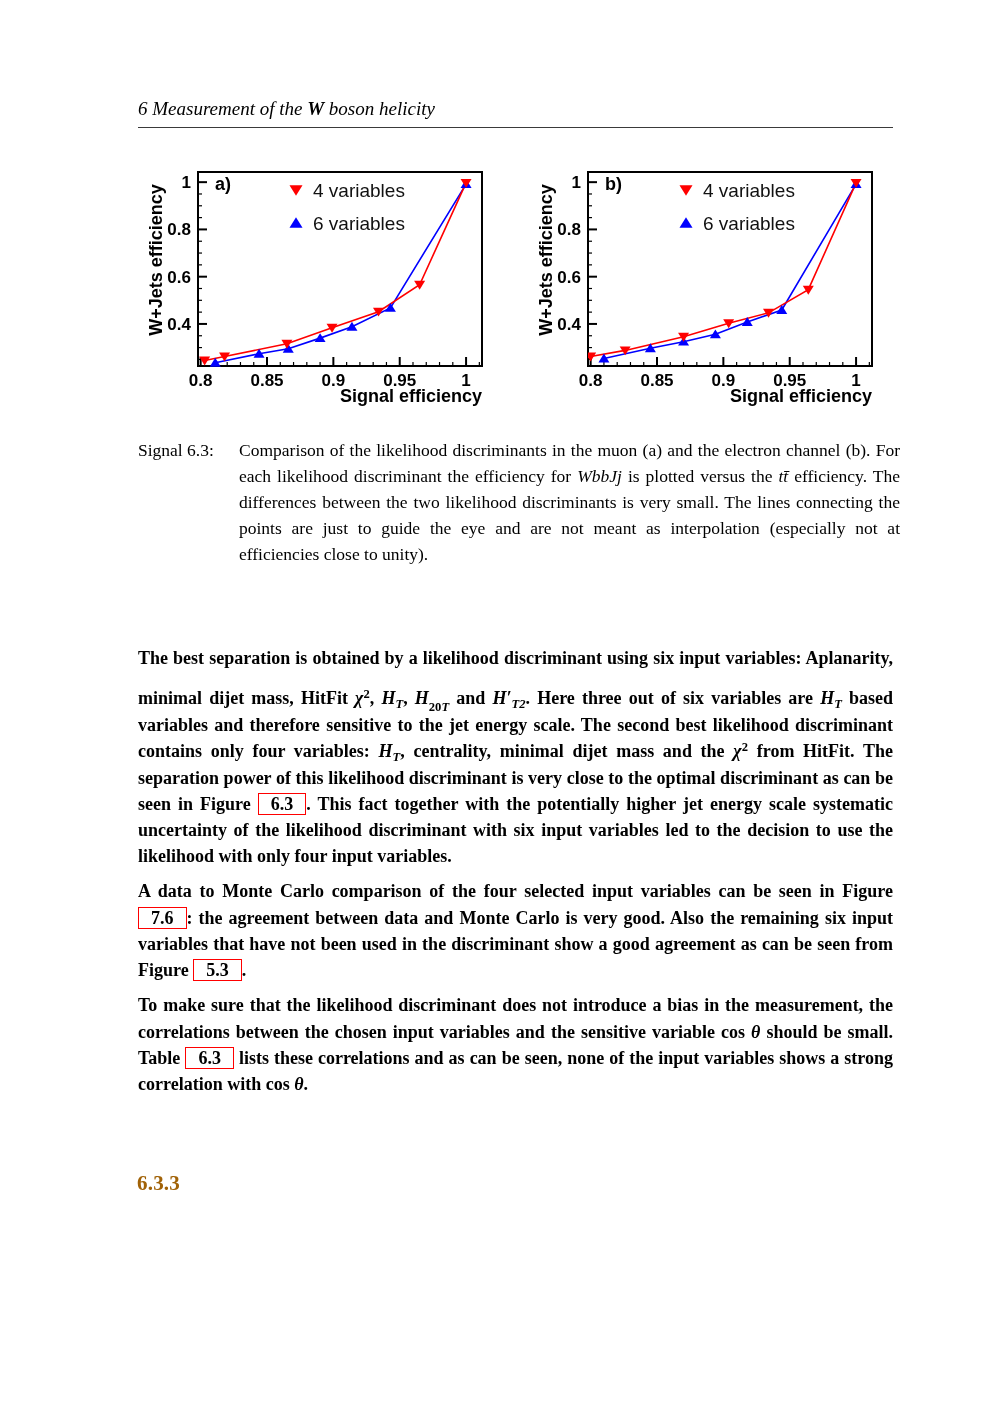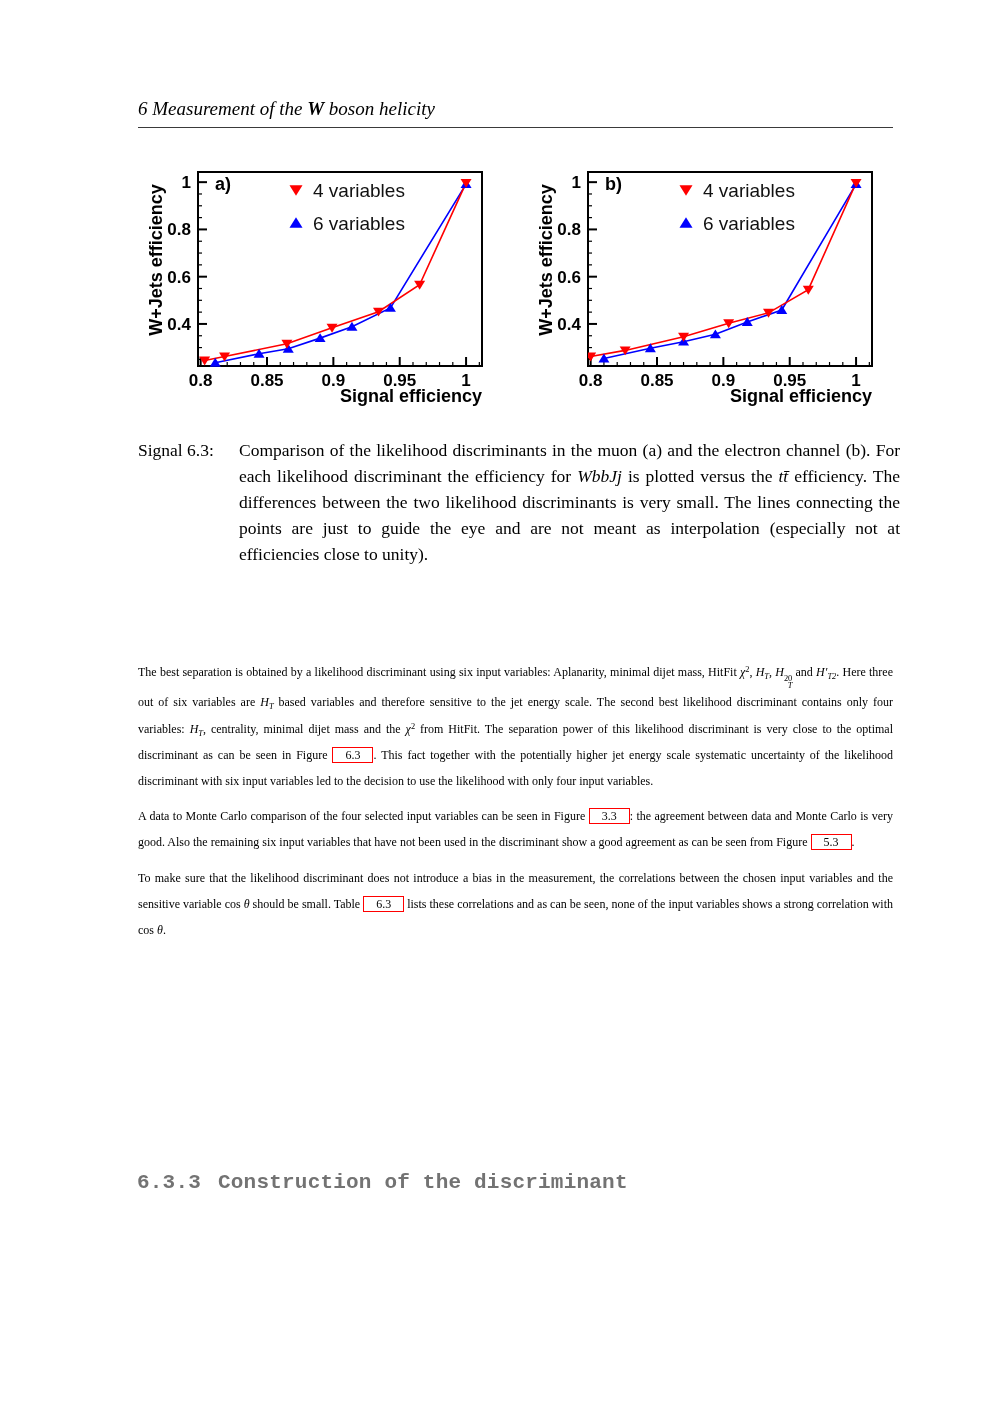--- a/index.html
+++ b/index.html
@@ -8,42 +8,42 @@
 
   .running-header{position:absolute;left:138px;top:97px;width:755px;
         font-style:italic;font-size:19px;line-height:23px;
         padding-bottom:7px;border-bottom:1.5px solid #3a3a3a;}
 
   .it{font-style:italic;}
   .bd{font-weight:bold;}
   .sup{font-size:70%;vertical-align:0.5em;line-height:0;}
   .sub{font-size:70%;vertical-align:-0.3em;line-height:0;}
   .refbox{border:1.4px solid #f00;padding:0 12px;}
-  .stack{display:inline-flex;flex-direction:column;align-items:flex-end;
+  .stack{display:inline-flex;flex-direction:row;align-items:flex-end;
          font-size:70%;line-height:0.8;vertical-align:-0.55em;margin-top:31px;}
   .stack .st-sup{font-style:normal;}
   .stack .st-sub{font-style:italic;}
 
   .figure-area{position:absolute;left:145px;top:160px;width:750px;height:250px;
         display:flex;gap:30px;}
   svg.plot{display:block;}
 
   .caption{position:absolute;left:138px;top:437px;width:762px;
         font-size:17.5px;line-height:26px;display:flex;}
   .caption-label{flex:0 0 101px;}
   .caption-body{flex:1;text-align:justify;}
 
   .bodycopy{position:absolute;left:138px;top:645px;width:755px;
-        font-size:12px;line-height:26.2px;}
+        font-size:18px;line-height:26.2px;font-weight:bold;}
   .bodycopy p{margin:0 0 9px 0;text-align:justify;}
   .bodycopy p:last-child{margin-bottom:4px;}
 
   .section-heading{position:absolute;left:137px;top:1154px;
-        font-family:Liberation Mono, monospace;font-weight:bold;
-        font-size:21px;color:#737373;display:flex;gap:17px;letter-spacing:0.2px;}
+        font-family:Liberation Serif, serif;font-weight:bold;
+        font-size:21px;color:#a16207;display:flex;gap:17px;letter-spacing:0.2px;}
 
   .after-heading{position:absolute;left:138px;top:1212px;width:755px;
         font-size:17.5px;line-height:26px;}
 
   .page-number{position:absolute;left:138px;top:1296px;font-size:16px;}
 </style>
 </head>
 <body>
 
 <div class="page">
@@ -226,25 +226,24 @@
   <div class="caption">
     <span class="caption-label">Signal 6.3:</span>
     <span class="caption-body"><span>Comparison of the likelihood discriminants in the muon (a) and the electron channel (b). For each likelihood discriminant the efficiency for </span><span class="it">WbbJj</span><span> is plotted versus the </span><span class="it">tt̄</span><span> efficiency. The differences between the two likelihood discriminants is very small. The lines connecting the points are just to guide the eye and are not meant as interpolation (especially not at efficiencies close to unity).</span></span>
   </div>
 
   <div class="bodycopy">
     <p><span>The best separation is obtained by a likelihood discriminant using six input variables: Aplanarity, minimal dijet mass, HitFit </span><span class="it">χ</span><span class="sup">2</span><span>, </span><span class="it">H</span><span class="it sub">T</span><span>, </span><span class="it">H</span><span class="stack">
           <span class="st-sup">20</span>
           <span class="st-sub">T</span>
         </span><span> and </span><span class="it">H′</span><span class="it sub">T2</span><span>. Here three out of six variables are </span><span class="it">H</span><span class="it sub">T</span><span> based variables and therefore sensitive to the jet energy scale. The second best likelihood discriminant contains only four variables: </span><span class="it">H</span><span class="it sub">T</span><span>, centrality, minimal dijet mass and the </span><span class="it">χ</span><span class="sup">2</span><span> from HitFit. The separation power of this likelihood discriminant is very close to the optimal discriminant as can be seen in Figure </span><span class="refbox">6.3</span><span>. This fact together with the potentially higher jet energy scale systematic uncertainty of the likelihood discriminant with six input variables led to the decision to use the likelihood with only four input variables.</span></p>
-    <p><span>A data to Monte Carlo comparison of the four selected input variables can be seen in Figure </span><span class="refbox">3.3</span><span>: the agreement between data and Monte Carlo is very good. Also the remaining six input variables that have not been used in the discriminant show a good agreement as can be seen from Figure </span><span class="refbox">5.3</span><span>.</span></p>
+    <p><span>A data to Monte Carlo comparison of the four selected input variables can be seen in Figure </span><span class="refbox">7.6</span><span>: the agreement between data and Monte Carlo is very good. Also the remaining six input variables that have not been used in the discriminant show a good agreement as can be seen from Figure </span><span class="refbox">5.3</span><span>.</span></p>
     <p><span>To make sure that the likelihood discriminant does not introduce a bias in the measurement, the correlations between the chosen input variables and the sensitive variable cos </span><span class="it">θ</span><span> should be small. Table </span><span class="refbox">6.3</span><span> lists these correlations and as can be seen, none of the input variables shows a strong correlation with cos </span><span class="it">θ</span><span>.</span></p>
   </div>
 
   <h2 class="section-heading">
     <span>6.3.3</span>
-    <span>Construction of the discriminant</span>
   </h2>
 
 
   <div class="page-number">86</div>
 
 </div>
 
 </body></html>

